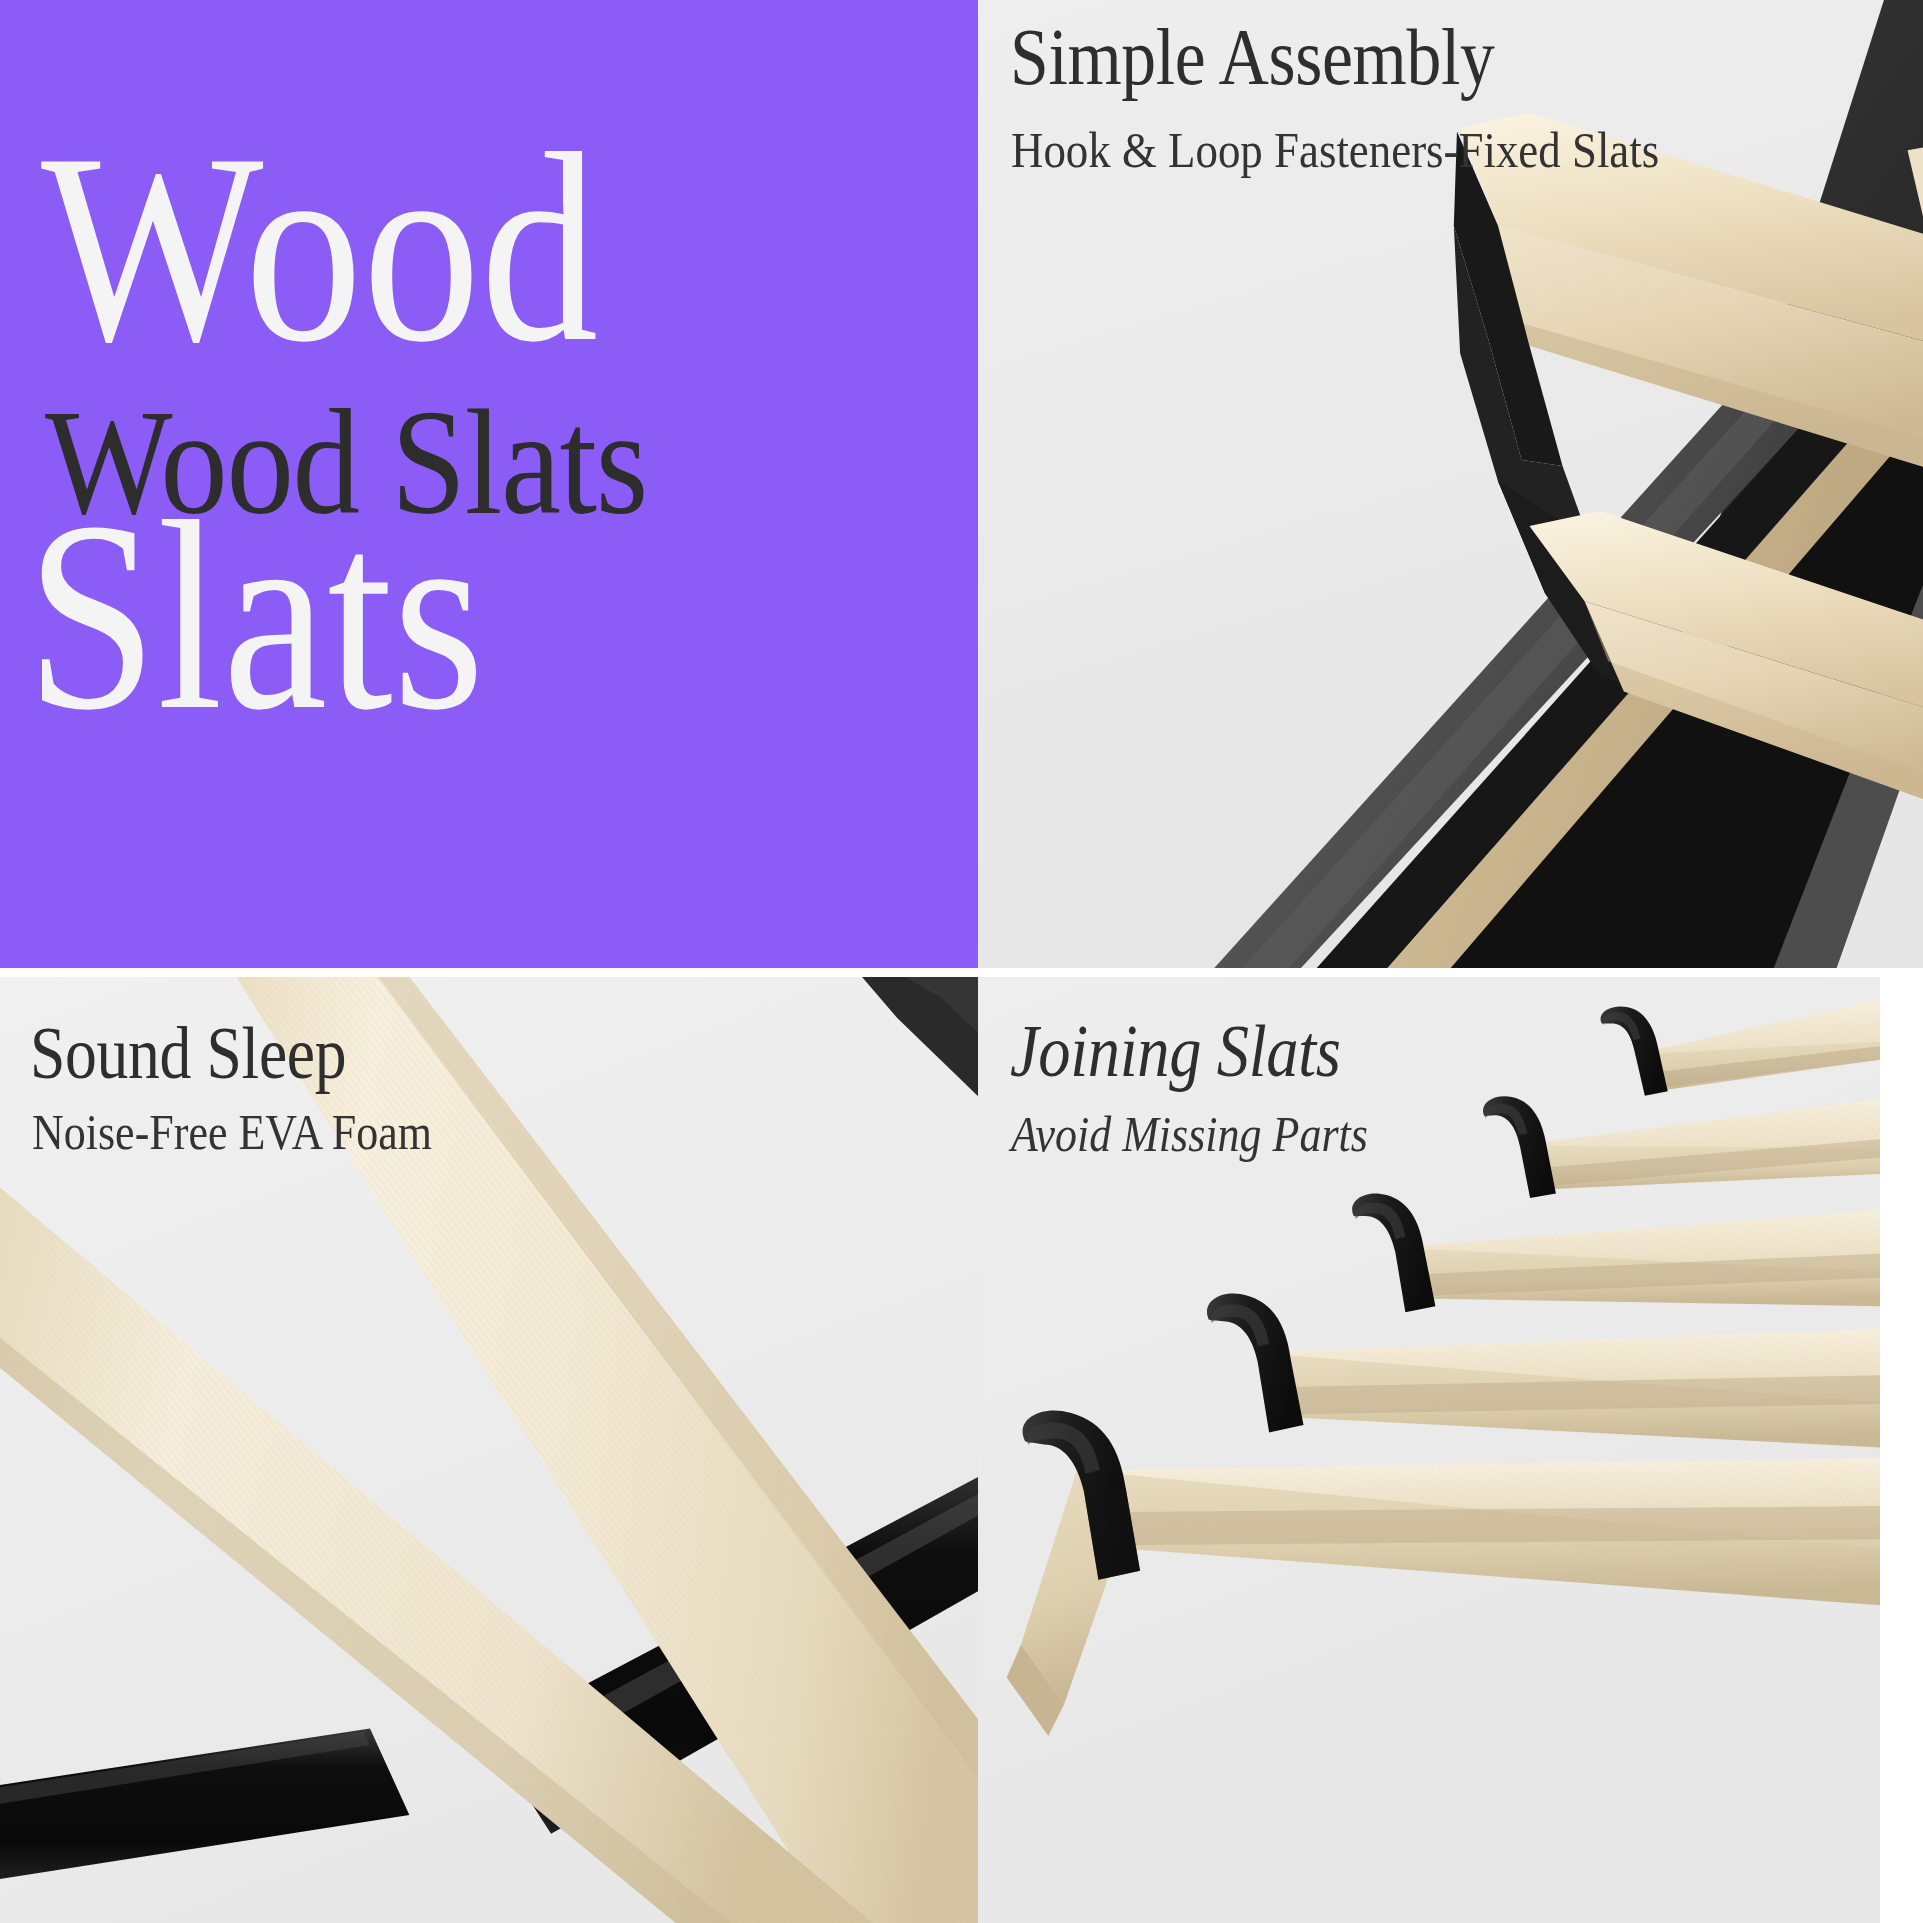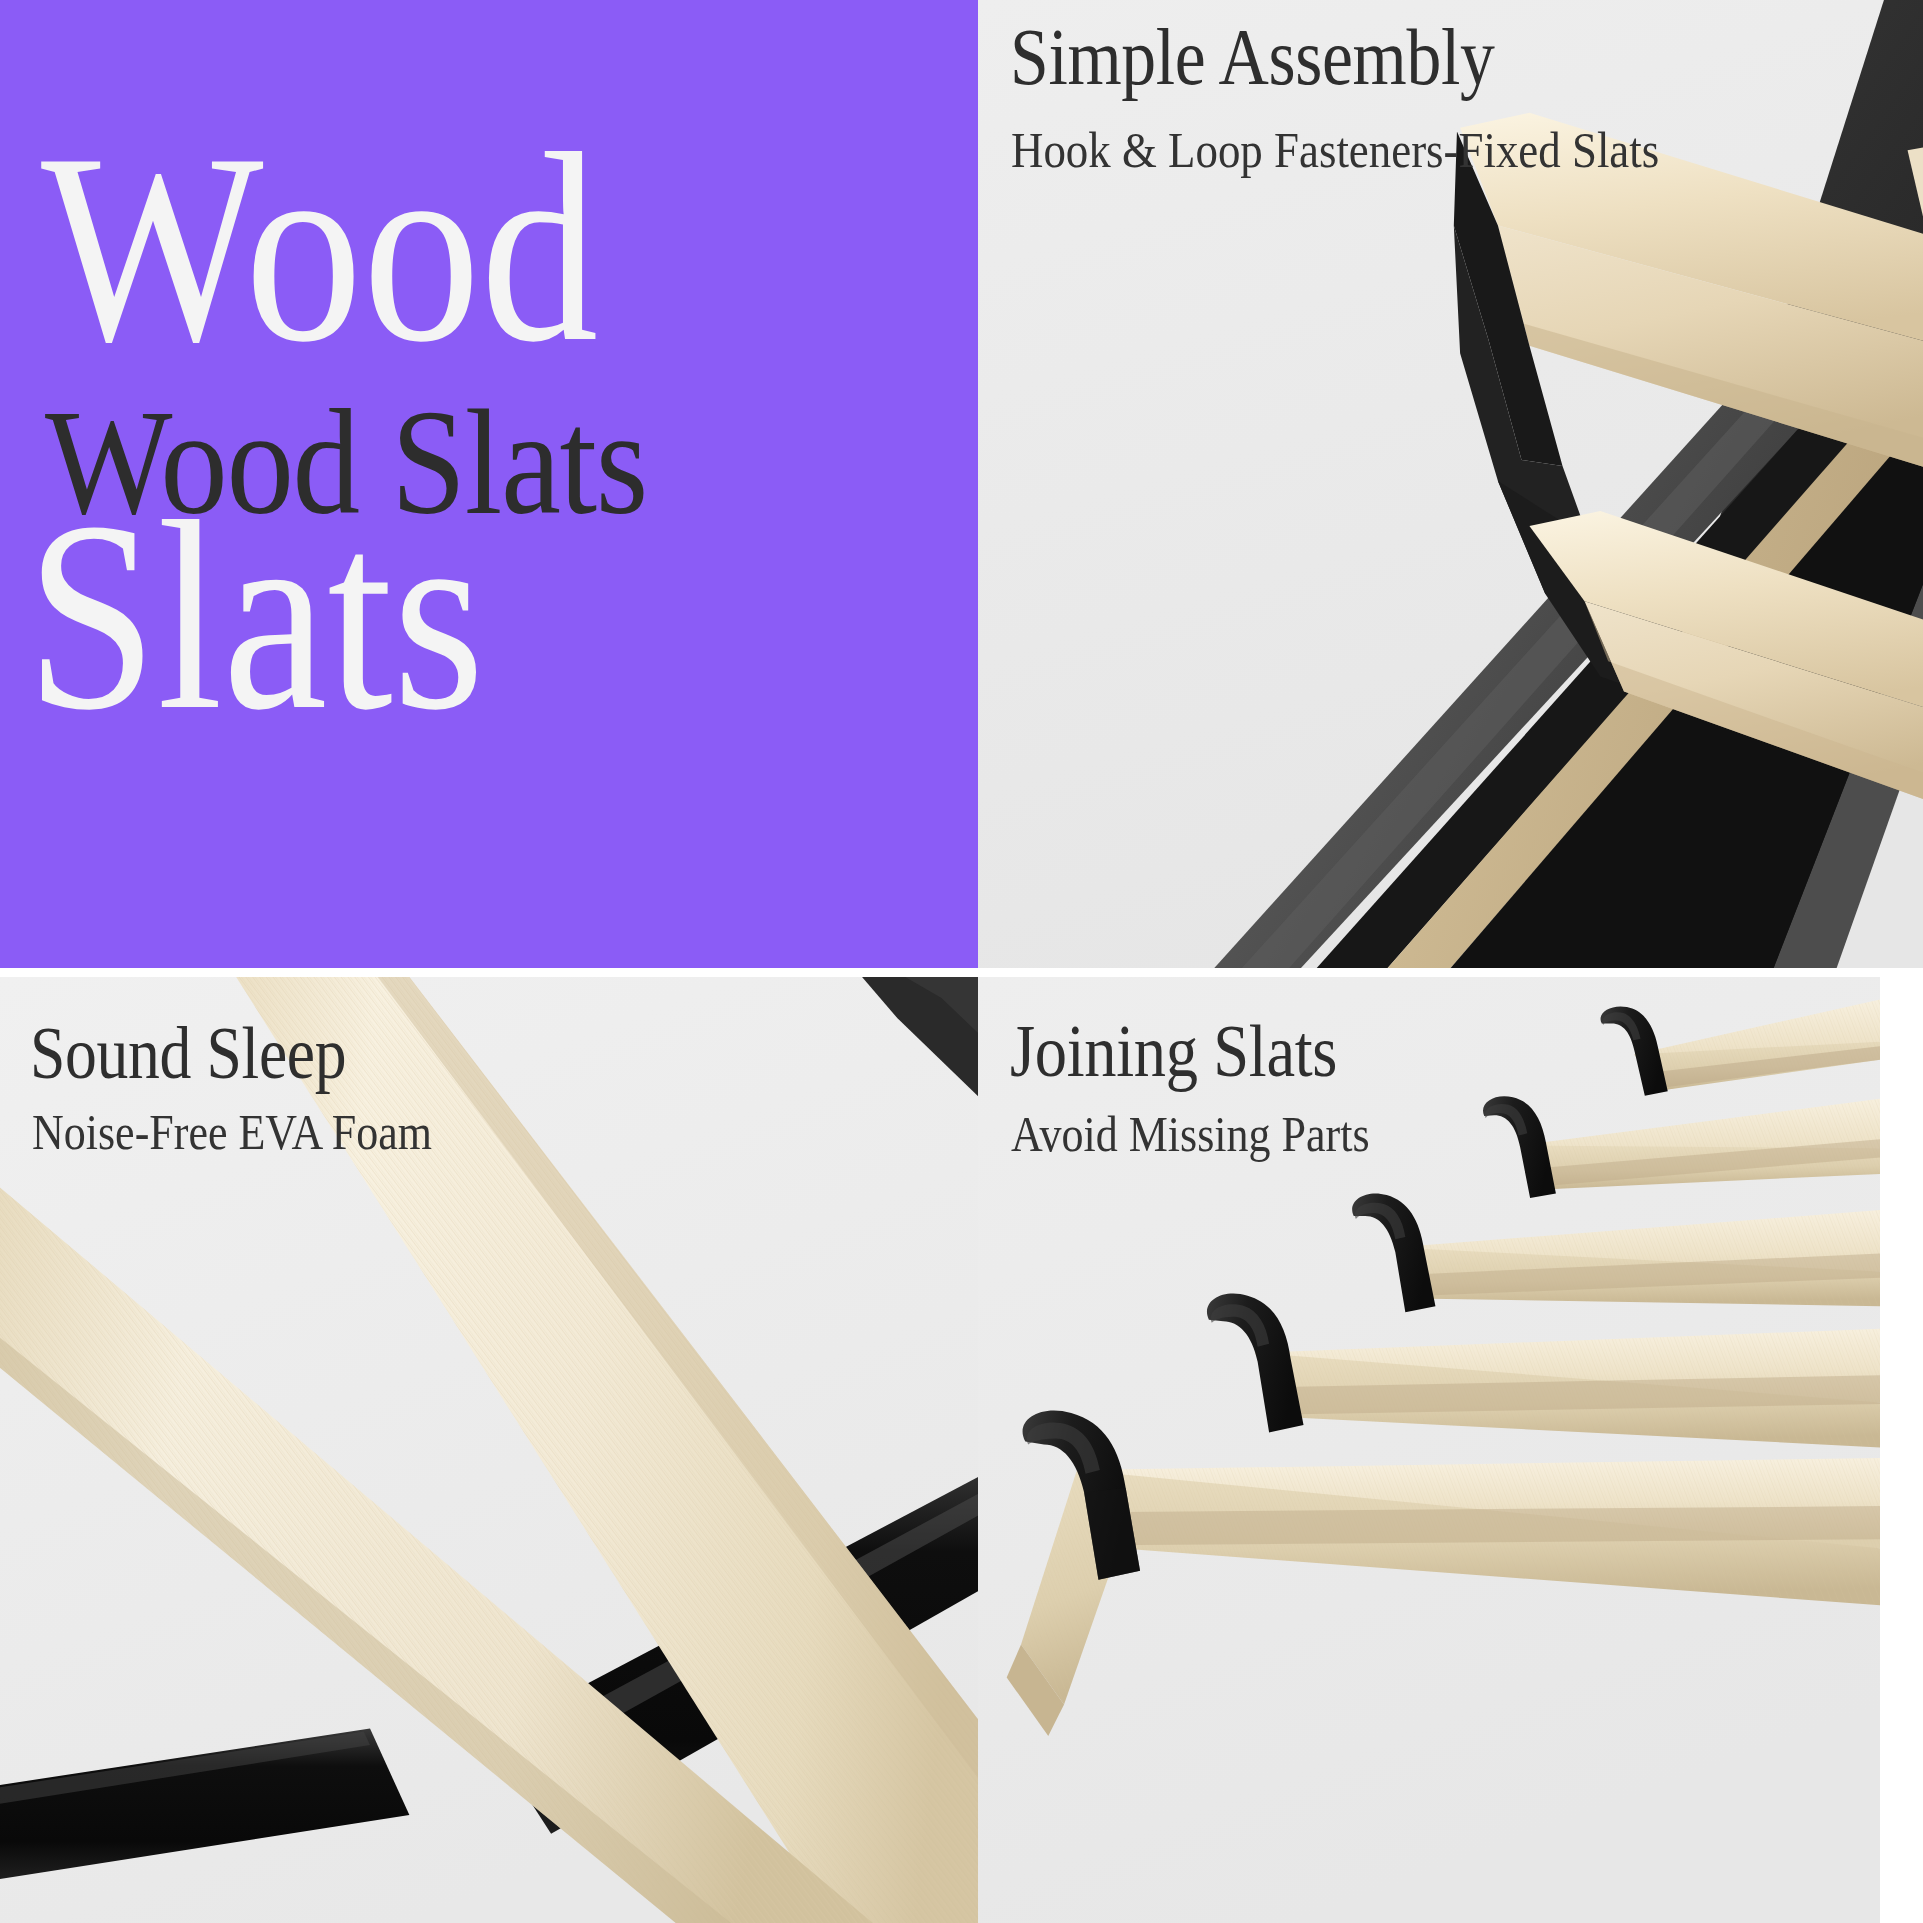--- a/index.html
+++ b/index.html
@@ -22,21 +22,21 @@
 
   
   .panel {
     position: absolute;
     overflow: hidden;
     padding-left: 46px;
   }
   .panel-tl { left: 0;    top: 0;    width: 968px; height: 968px; background: #8b5cf6; }
   .panel-tr { left: 978px; top: 0;  width: 945px; height: 968px; background: #ececec; }
   .panel-bl { left: 0;    top: 977px; width: 968px; height: 947px; background: #ededed; text-decoration: underline; }
-  .panel-br { left: 978px; top: 977px; width: 856px; height: 947px; background: #ebebeb; }
+  .panel-br { left: 978px; top: 977px; width: 856px; height: 947px; background: #ebebeb; font-style: italic; }
 
   
   .headline {
     position: absolute;
     font-family: "Liberation Serif", "DejaVu Serif", serif;
     font-weight: 400;
     color: #2e2e2e;
     letter-spacing: -0.4px;
     transform: scaleX(0.86);
     transform-origin: left top;

